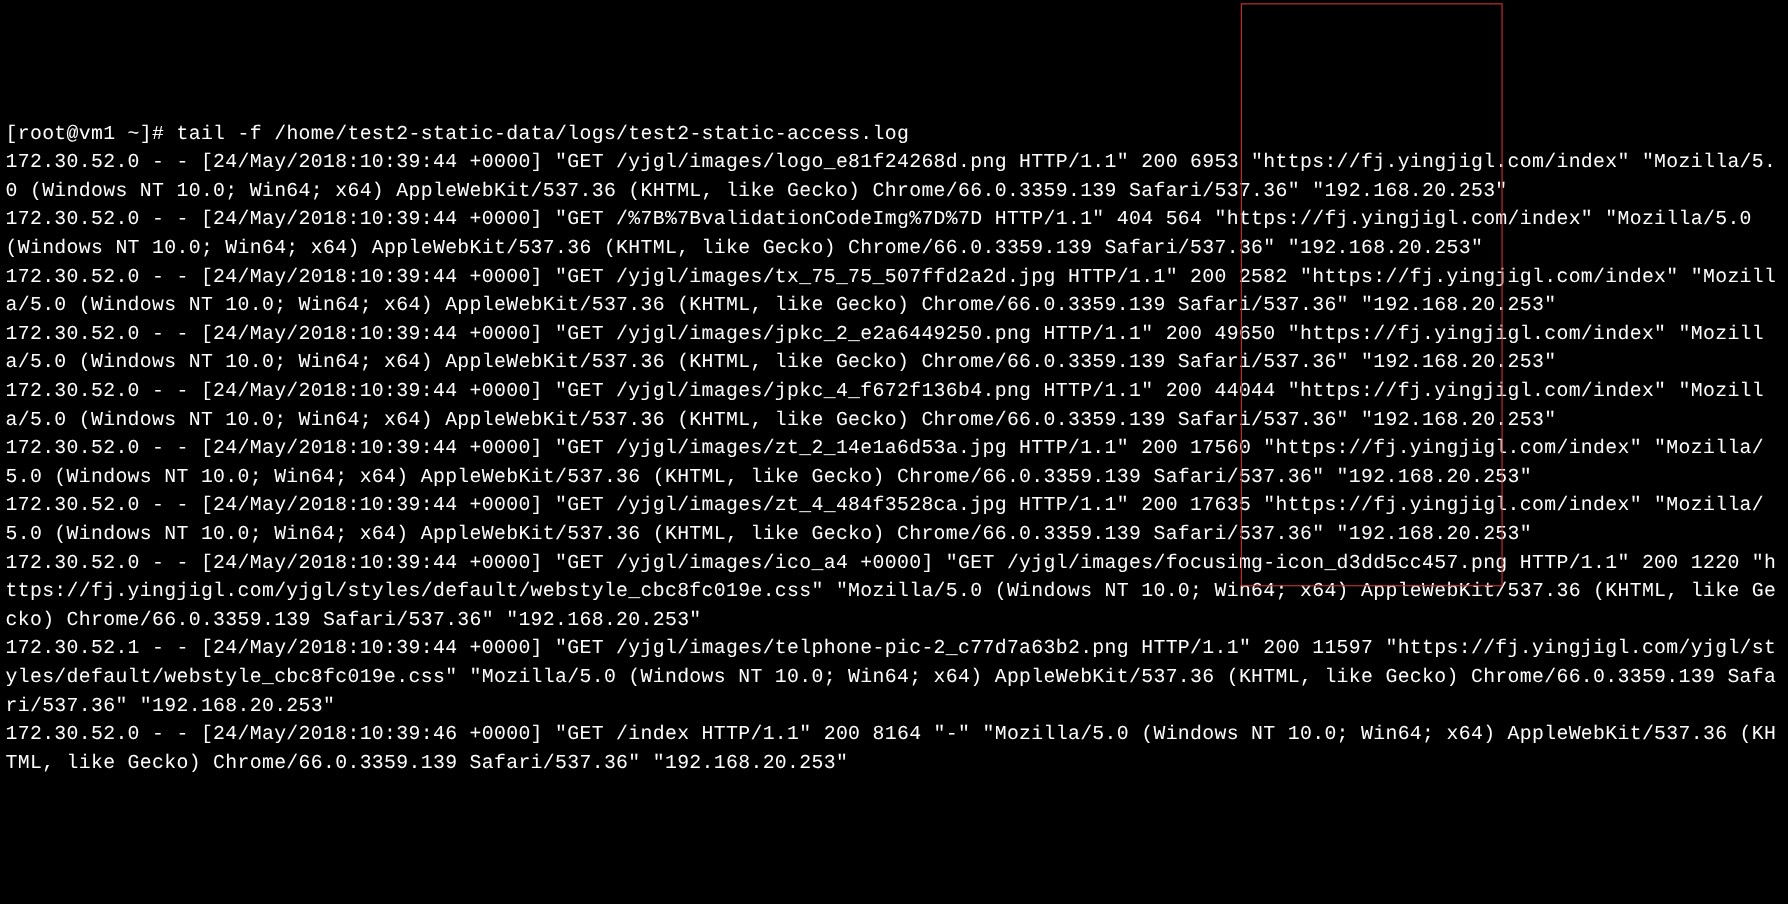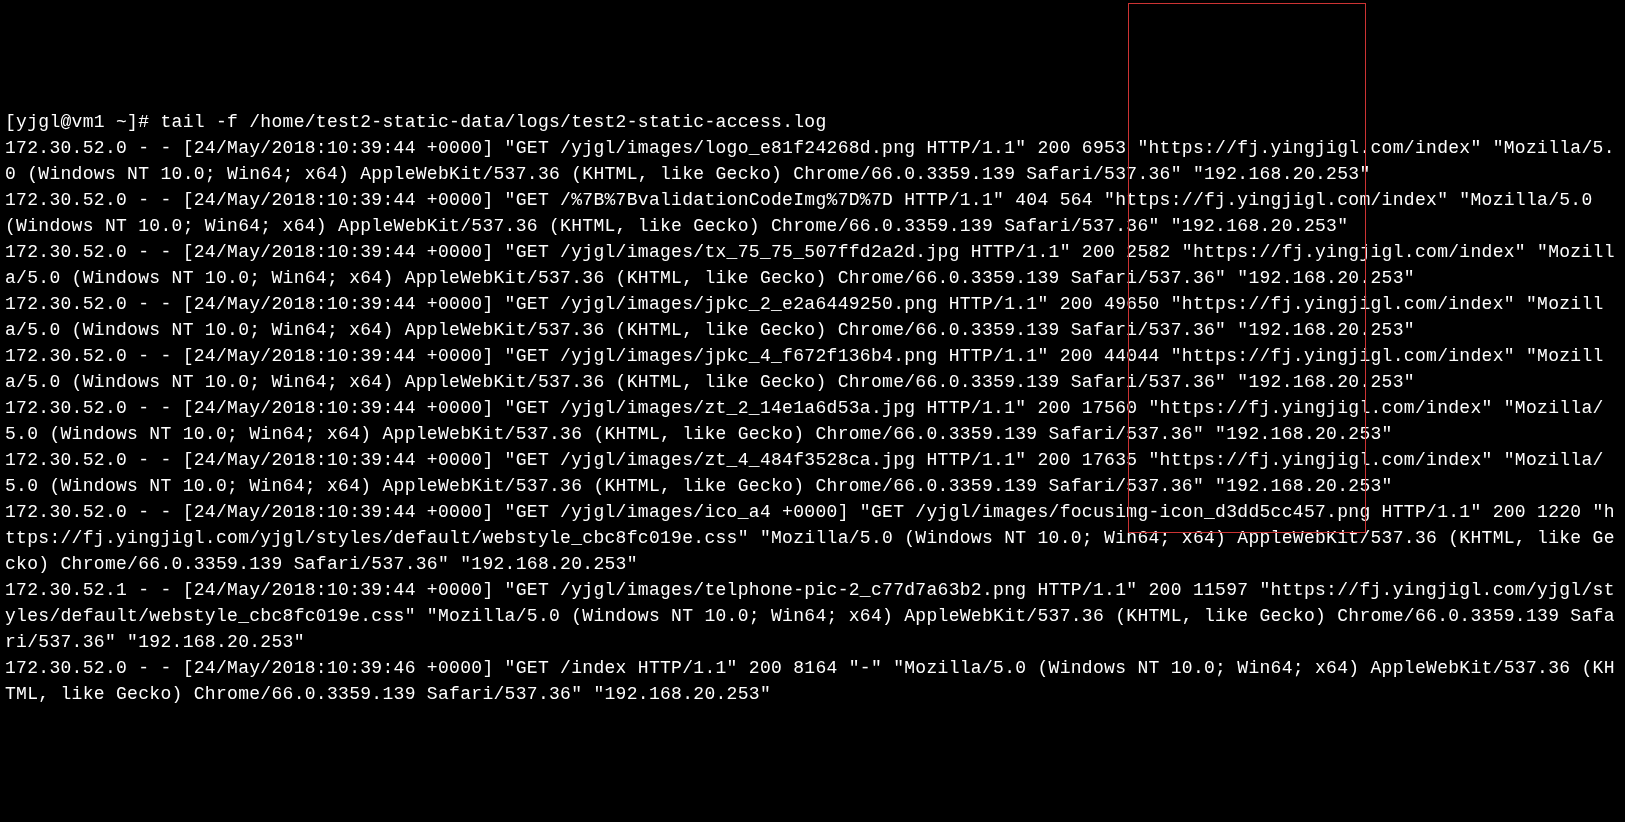--- a/index.html
+++ b/index.html
@@ -35,21 +35,21 @@
       left: 1128px;
       width: 238px;
       height: 530px;
     }
   </style>
 </head>
 <body>
 
 
 
-<div class="terminal-content"><span>[yjgl@vm1 ~]# </span><span>tail -f /home/test2-static-data/logs/test2-static-access.log</span>
+<div class="terminal-content"><span>[root@vm1 ~]# </span><span>tail -f /home/test2-static-data/logs/test2-static-access.log</span>
 <span>172.30.52.0 - - [24/May/2018:10:39:44 +0000] "GET /yjgl/images/logo_e81f24268d.png HTTP/1.1" 200 6953 "https://fj.yingjigl.com/index" "Mozilla/5.0 (Windows NT 10.0; Win64; x64) AppleWebKit/537.36 (KHTML, like Gecko) Chrome/66.0.3359.139 Safari/537.36" "192.168.20.253"</span>
 <span>172.30.52.0 - - [24/May/2018:10:39:44 +0000] "GET /%7B%7BvalidationCodeImg%7D%7D HTTP/1.1" 404 564 "https://fj.yingjigl.com/index" "Mozilla/5.0 (Windows NT 10.0; Win64; x64) AppleWebKit/537.36 (KHTML, like Gecko) Chrome/66.0.3359.139 Safari/537.36" "192.168.20.253"</span>
 <span>172.30.52.0 - - [24/May/2018:10:39:44 +0000] "GET /yjgl/images/tx_75_75_507ffd2a2d.jpg HTTP/1.1" 200 2582 "https://fj.yingjigl.com/index" "Mozilla/5.0 (Windows NT 10.0; Win64; x64) AppleWebKit/537.36 (KHTML, like Gecko) Chrome/66.0.3359.139 Safari/537.36" "192.168.20.253"</span>
 <span>172.30.52.0 - - [24/May/2018:10:39:44 +0000] "GET /yjgl/images/jpkc_2_e2a6449250.png HTTP/1.1" 200 49650 "https://fj.yingjigl.com/index" "Mozilla/5.0 (Windows NT 10.0; Win64; x64) AppleWebKit/537.36 (KHTML, like Gecko) Chrome/66.0.3359.139 Safari/537.36" "192.168.20.253"</span>
 <span>172.30.52.0 - - [24/May/2018:10:39:44 +0000] "GET /yjgl/images/jpkc_4_f672f136b4.png HTTP/1.1" 200 44044 "https://fj.yingjigl.com/index" "Mozilla/5.0 (Windows NT 10.0; Win64; x64) AppleWebKit/537.36 (KHTML, like Gecko) Chrome/66.0.3359.139 Safari/537.36" "192.168.20.253"</span>
 <span>172.30.52.0 - - [24/May/2018:10:39:44 +0000] "GET /yjgl/images/zt_2_14e1a6d53a.jpg HTTP/1.1" 200 17560 "https://fj.yingjigl.com/index" "Mozilla/5.0 (Windows NT 10.0; Win64; x64) AppleWebKit/537.36 (KHTML, like Gecko) Chrome/66.0.3359.139 Safari/537.36" "192.168.20.253"</span>
 <span>172.30.52.0 - - [24/May/2018:10:39:44 +0000] "GET /yjgl/images/zt_4_484f3528ca.jpg HTTP/1.1" 200 17635 "https://fj.yingjigl.com/index" "Mozilla/5.0 (Windows NT 10.0; Win64; x64) AppleWebKit/537.36 (KHTML, like Gecko) Chrome/66.0.3359.139 Safari/537.36" "192.168.20.253"</span>
 <span>172.30.52.0 - - [24/May/2018:10:39:44 +0000] "GET /yjgl/images/ico_a4 +0000] "GET /yjgl/images/focusimg-icon_d3dd5cc457.png HTTP/1.1" 200 1220 "https://fj.yingjigl.com/yjgl/styles/default/webstyle_cbc8fc019e.css" "Mozilla/5.0 (Windows NT 10.0; Win64; x64) AppleWebKit/537.36 (KHTML, like Gecko) Chrome/66.0.3359.139 Safari/537.36" "192.168.20.253"</span>
 <span>172.30.52.1 - - [24/May/2018:10:39:44 +0000] "GET /yjgl/images/telphone-pic-2_c77d7a63b2.png HTTP/1.1" 200 11597 "https://fj.yingjigl.com/yjgl/styles/default/webstyle_cbc8fc019e.css" "Mozilla/5.0 (Windows NT 10.0; Win64; x64) AppleWebKit/537.36 (KHTML, like Gecko) Chrome/66.0.3359.139 Safari/537.36" "192.168.20.253"</span>
 <span>172.30.52.0 - - [24/May/2018:10:39:46 +0000] "GET /index HTTP/1.1" 200 8164 "-" "Mozilla/5.0 (Windows NT 10.0; Win64; x64) AppleWebKit/537.36 (KHTML, like Gecko) Chrome/66.0.3359.139 Safari/537.36" "192.168.20.253"</span></div>

